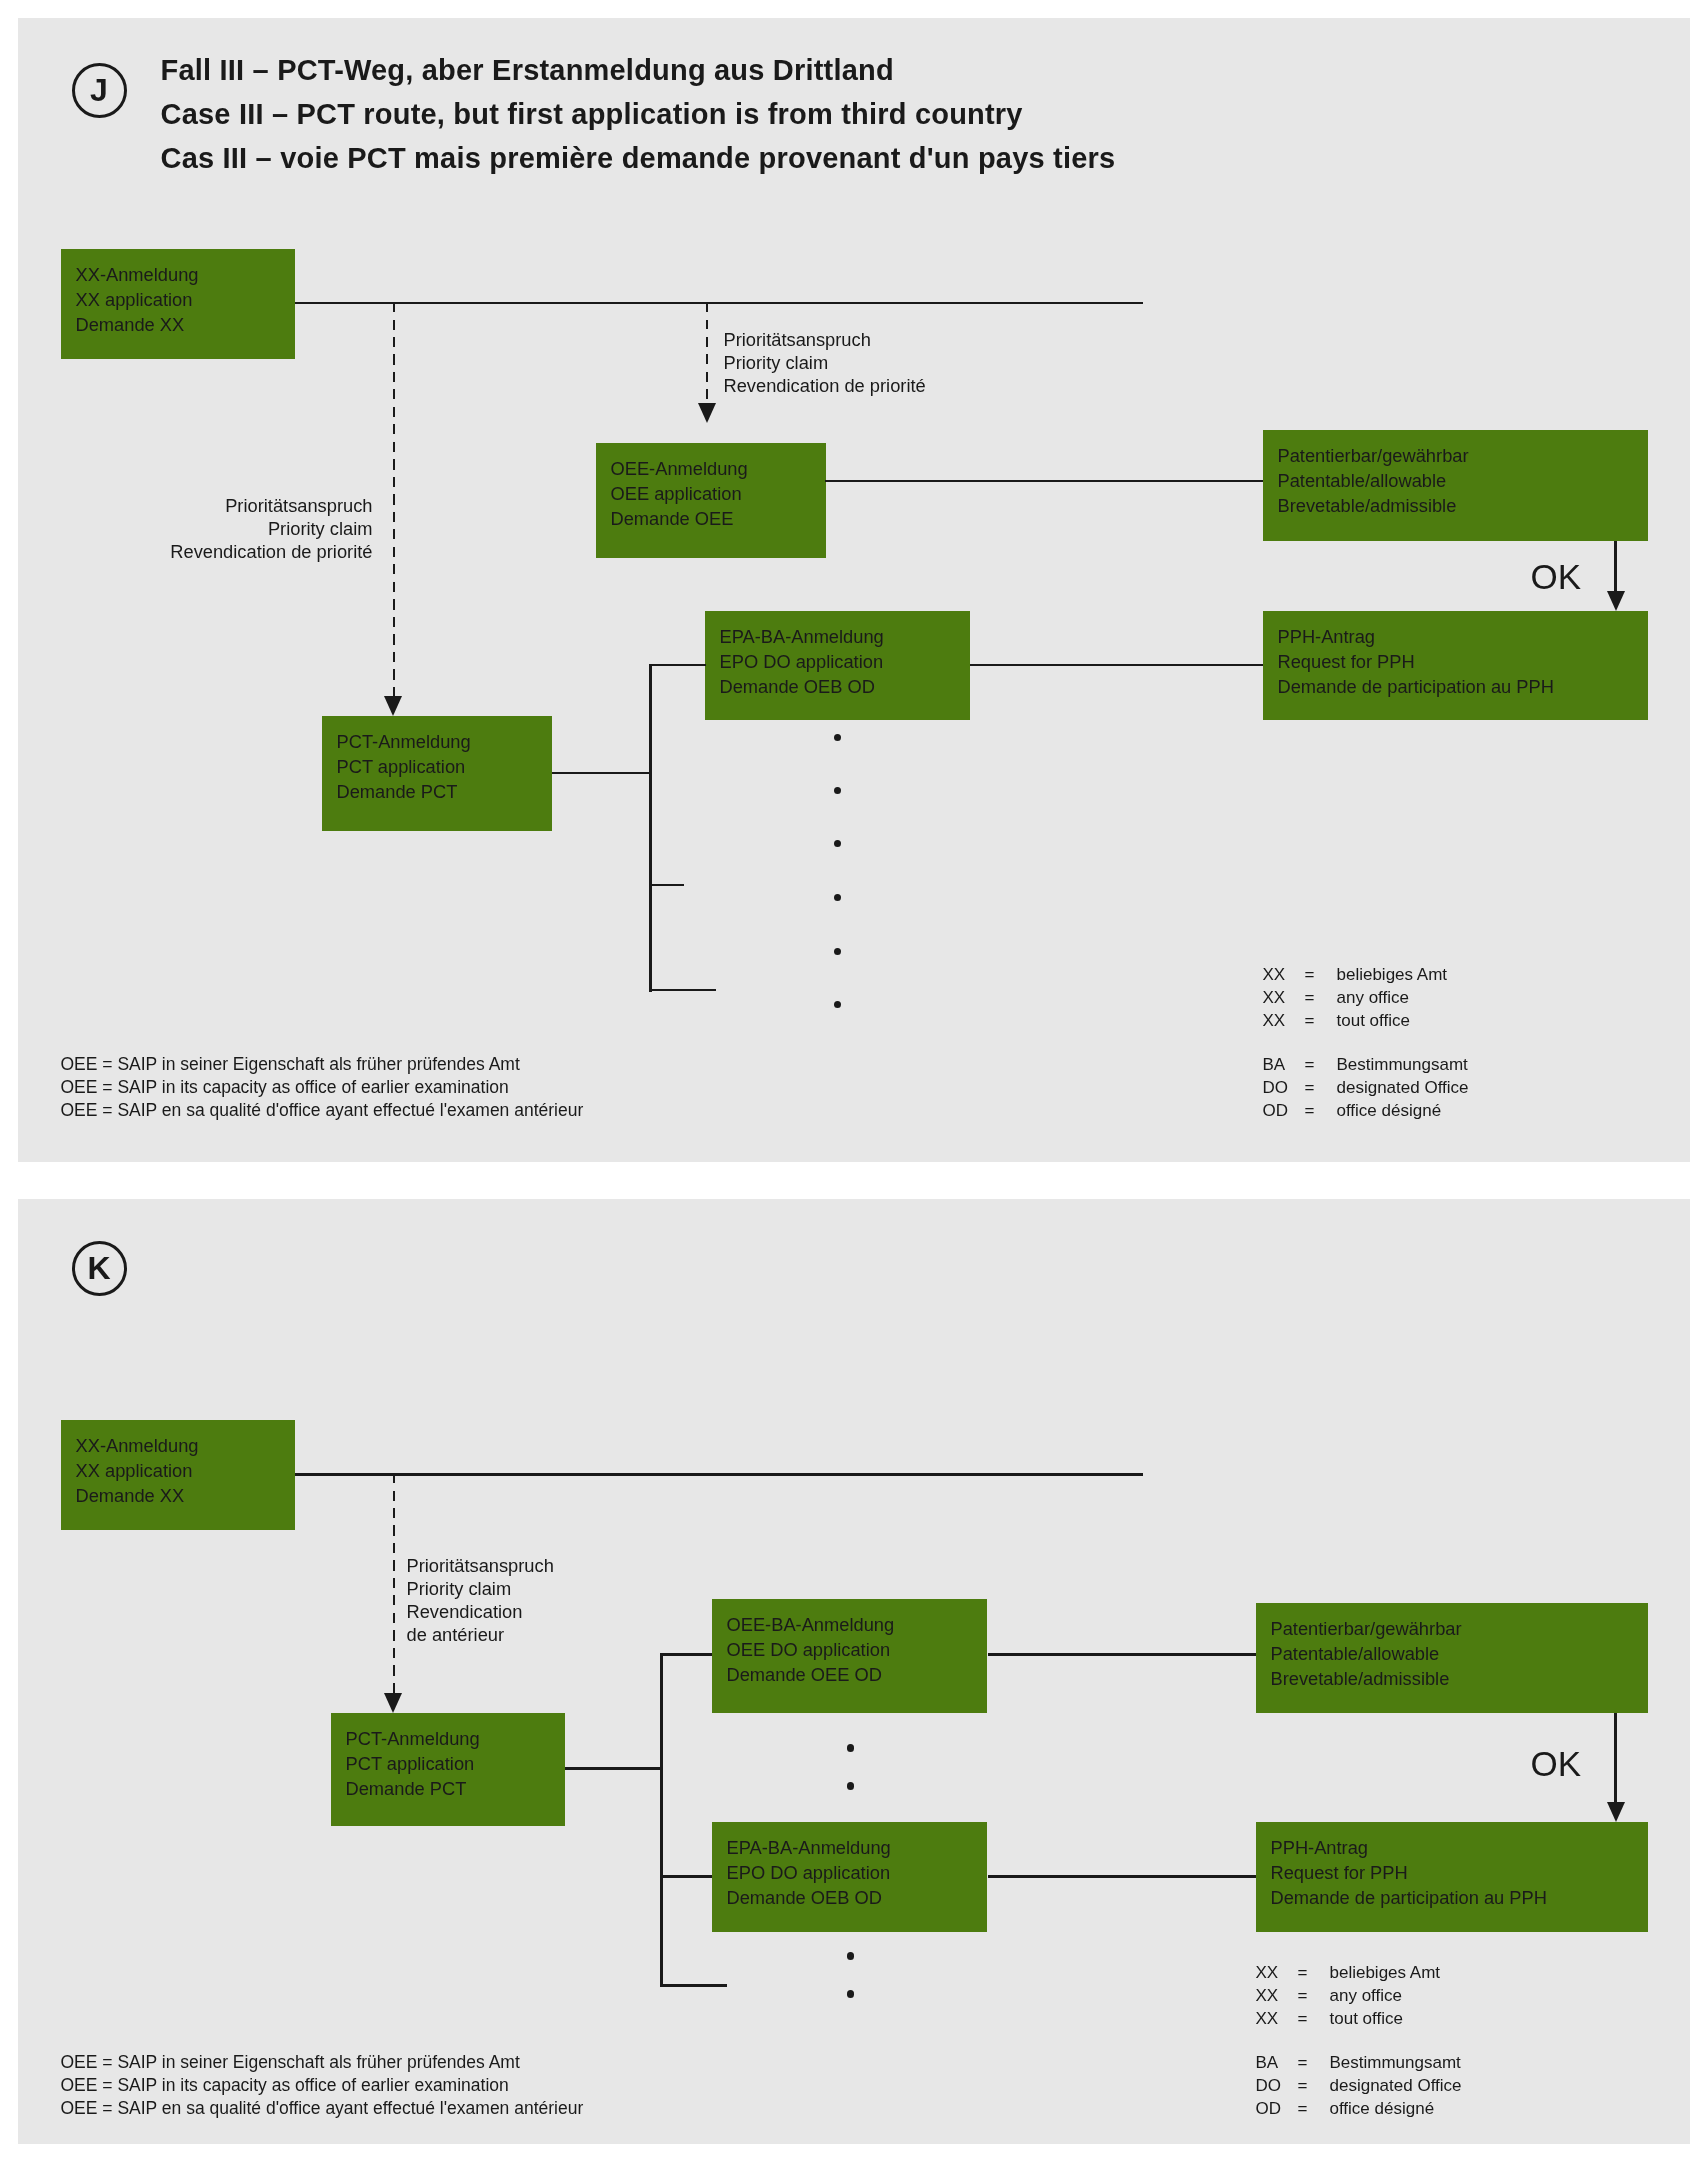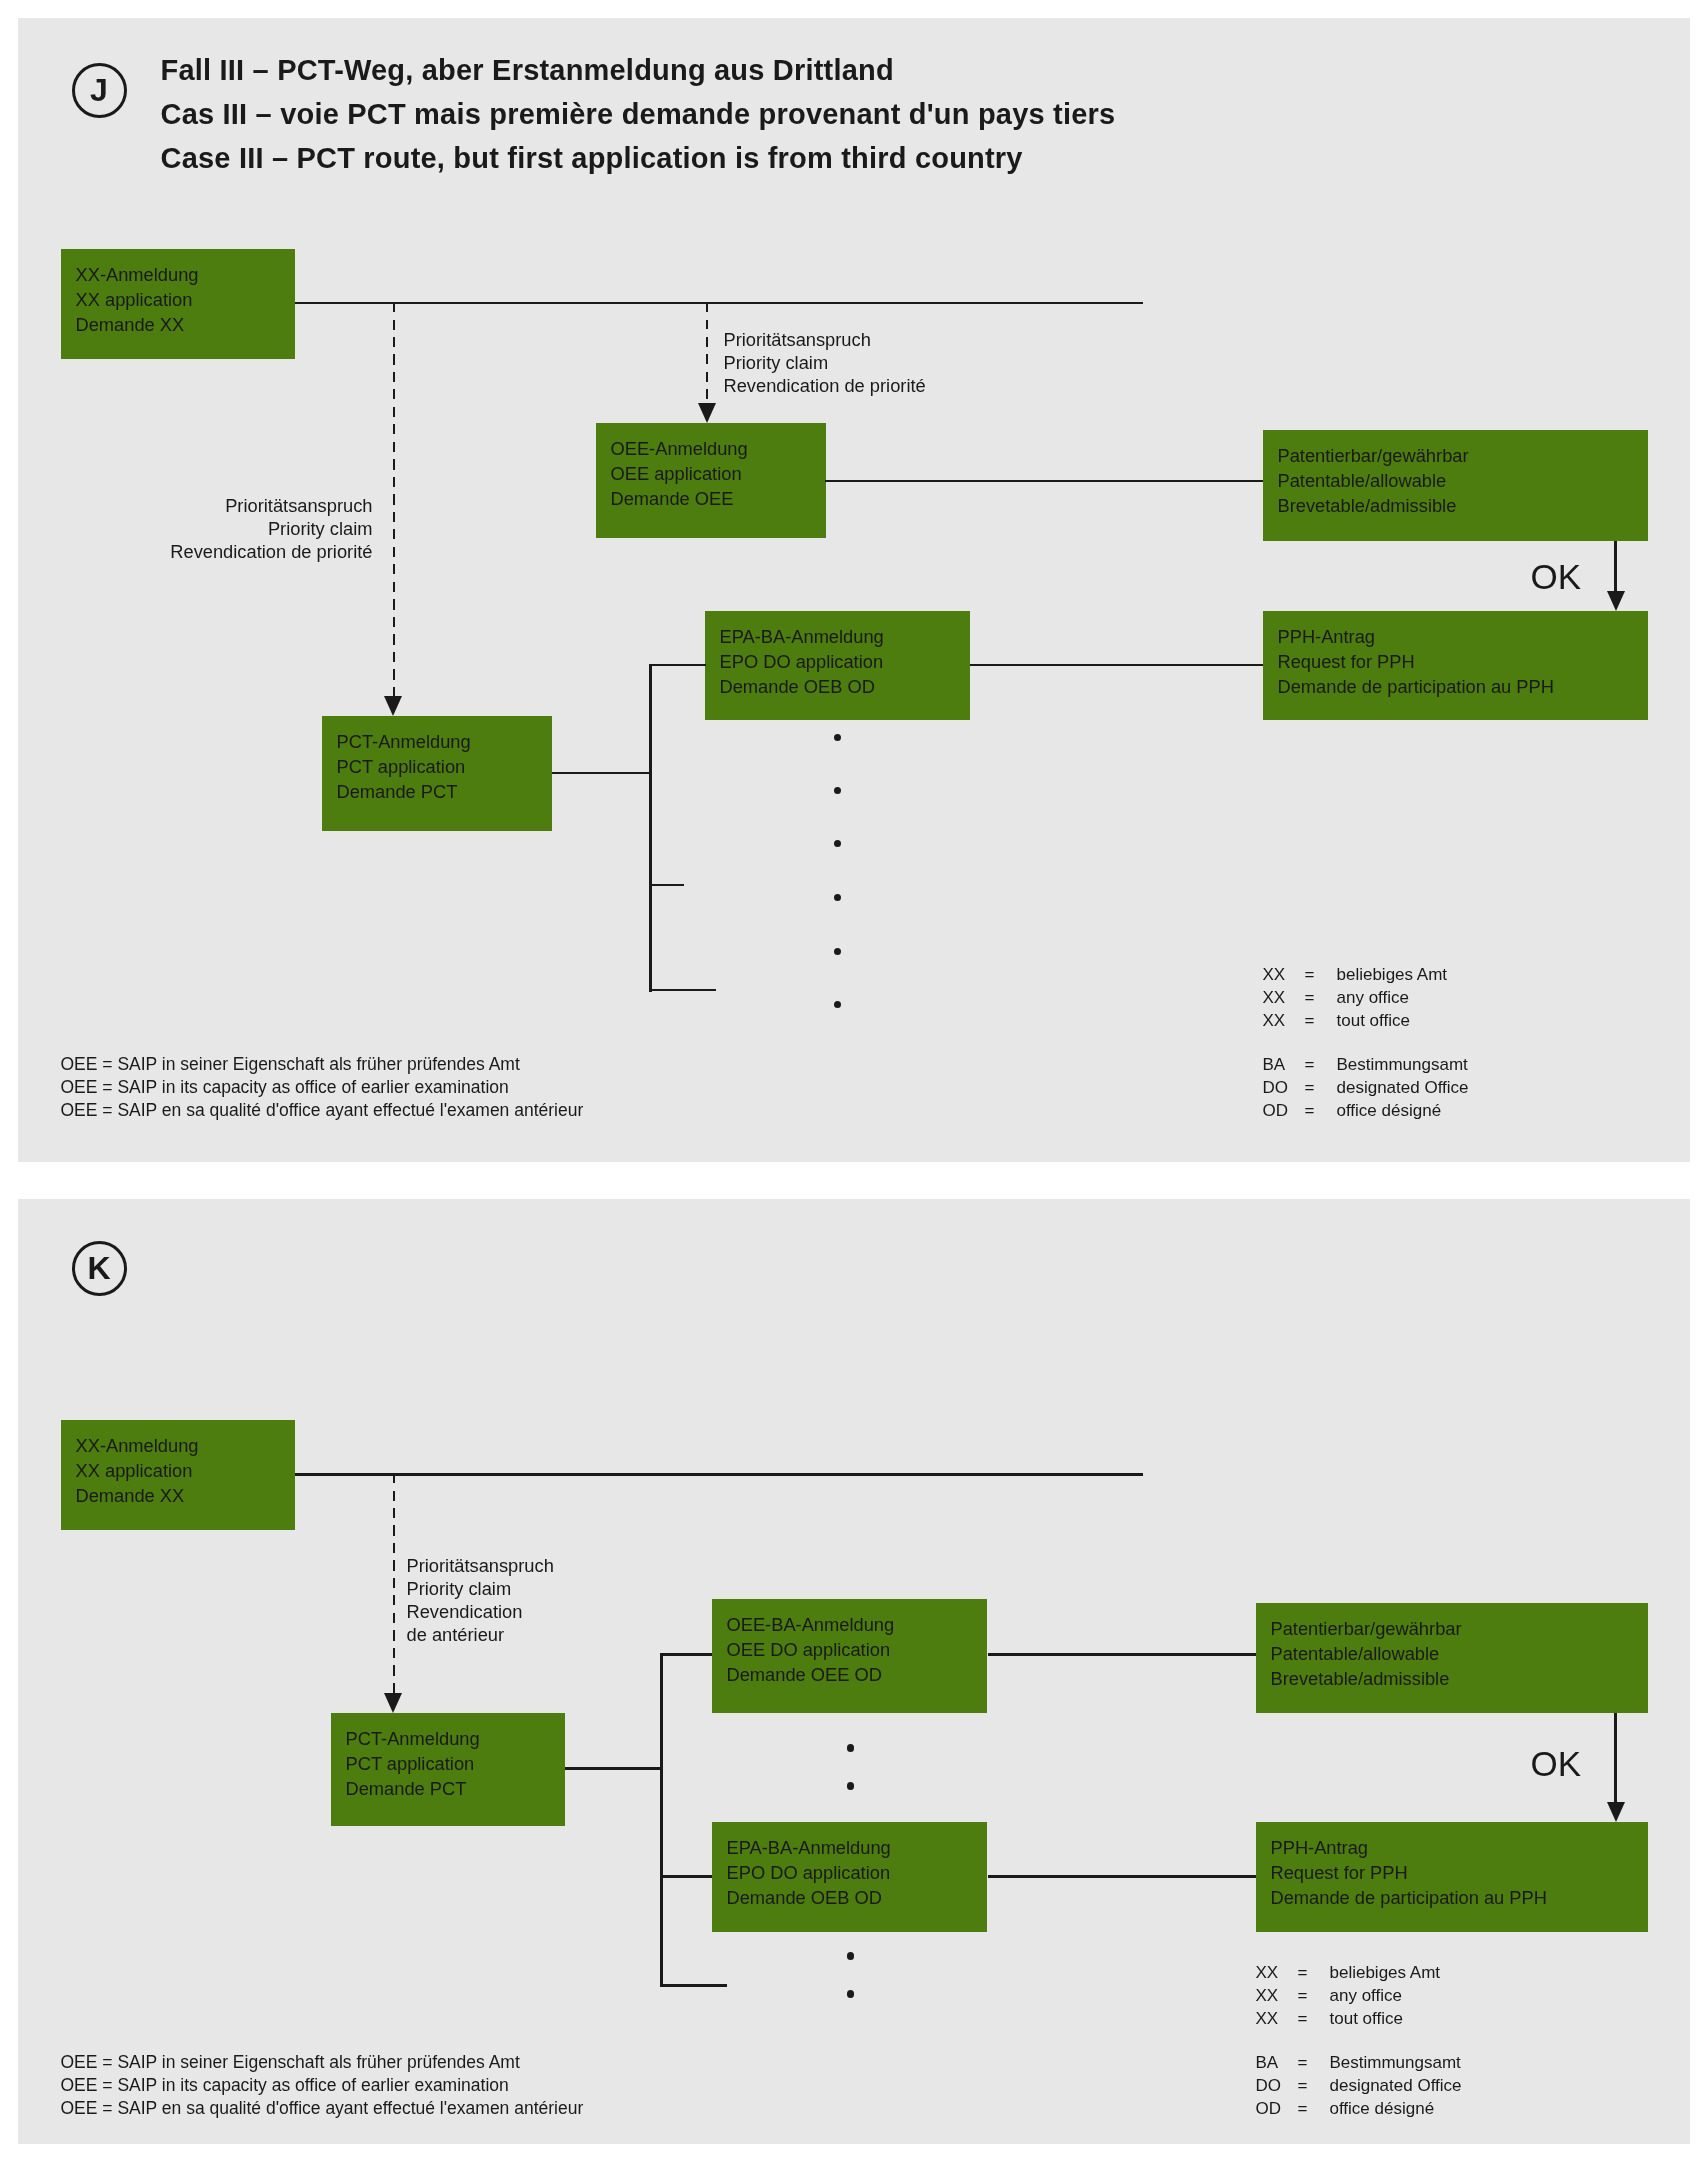--- a/index.html
+++ b/index.html
@@ -39,22 +39,22 @@
 <div class="page">
 
   <section class="panel" style="left:17.5px;top:17.5px;width:1672px;height:1144px">
 
     <div class="badge" style="left:54px;top:45px">
       <span>J</span>
     </div>
 
     <header class="title" style="left:143px;top:30px">
       <div>Fall III – PCT-Weg, aber Erstanmeldung aus Drittland</div>
+      <div>Case III – PCT route, but first application is from third country</div>
       <div>Cas III – voie PCT mais première demande provenant d'un pays tiers</div>
-      <div>Case III – PCT route, but first application is from third country</div>
     </header>
 
     <div class="box" style="left:43px;top:231px;width:234px;height:110px">
       <div>XX-Anmeldung</div>
       <div>XX application</div>
       <div>Demande XX</div>
     </div>
 
     <div class="hline" style="left:277px;top:284px;width:848px"></div>
 
@@ -69,21 +69,21 @@
       <div>Priority claim</div>
       <div>Revendication de priorité</div>
     </div>
 
     <div class="label right" style="left:80px;top:476px;width:275px">
       <div>Prioritätsanspruch</div>
       <div>Priority claim</div>
       <div>Revendication de priorité</div>
     </div>
 
-    <div class="box" style="left:578px;top:405px;width:230px;height:115px">
+    <div class="box" style="left:578px;top:425px;width:230px;height:115px">
       <div>OEE-Anmeldung</div>
       <div>OEE application</div>
       <div>Demande OEE</div>
     </div>
 
     <div class="hline" style="left:807px;top:462px;width:438px"></div>
 
     <div class="box" style="left:1245px;top:412px;width:385px;height:111px">
       <div>Patentierbar/gewährbar</div>
       <div>Patentable/allowable</div>

